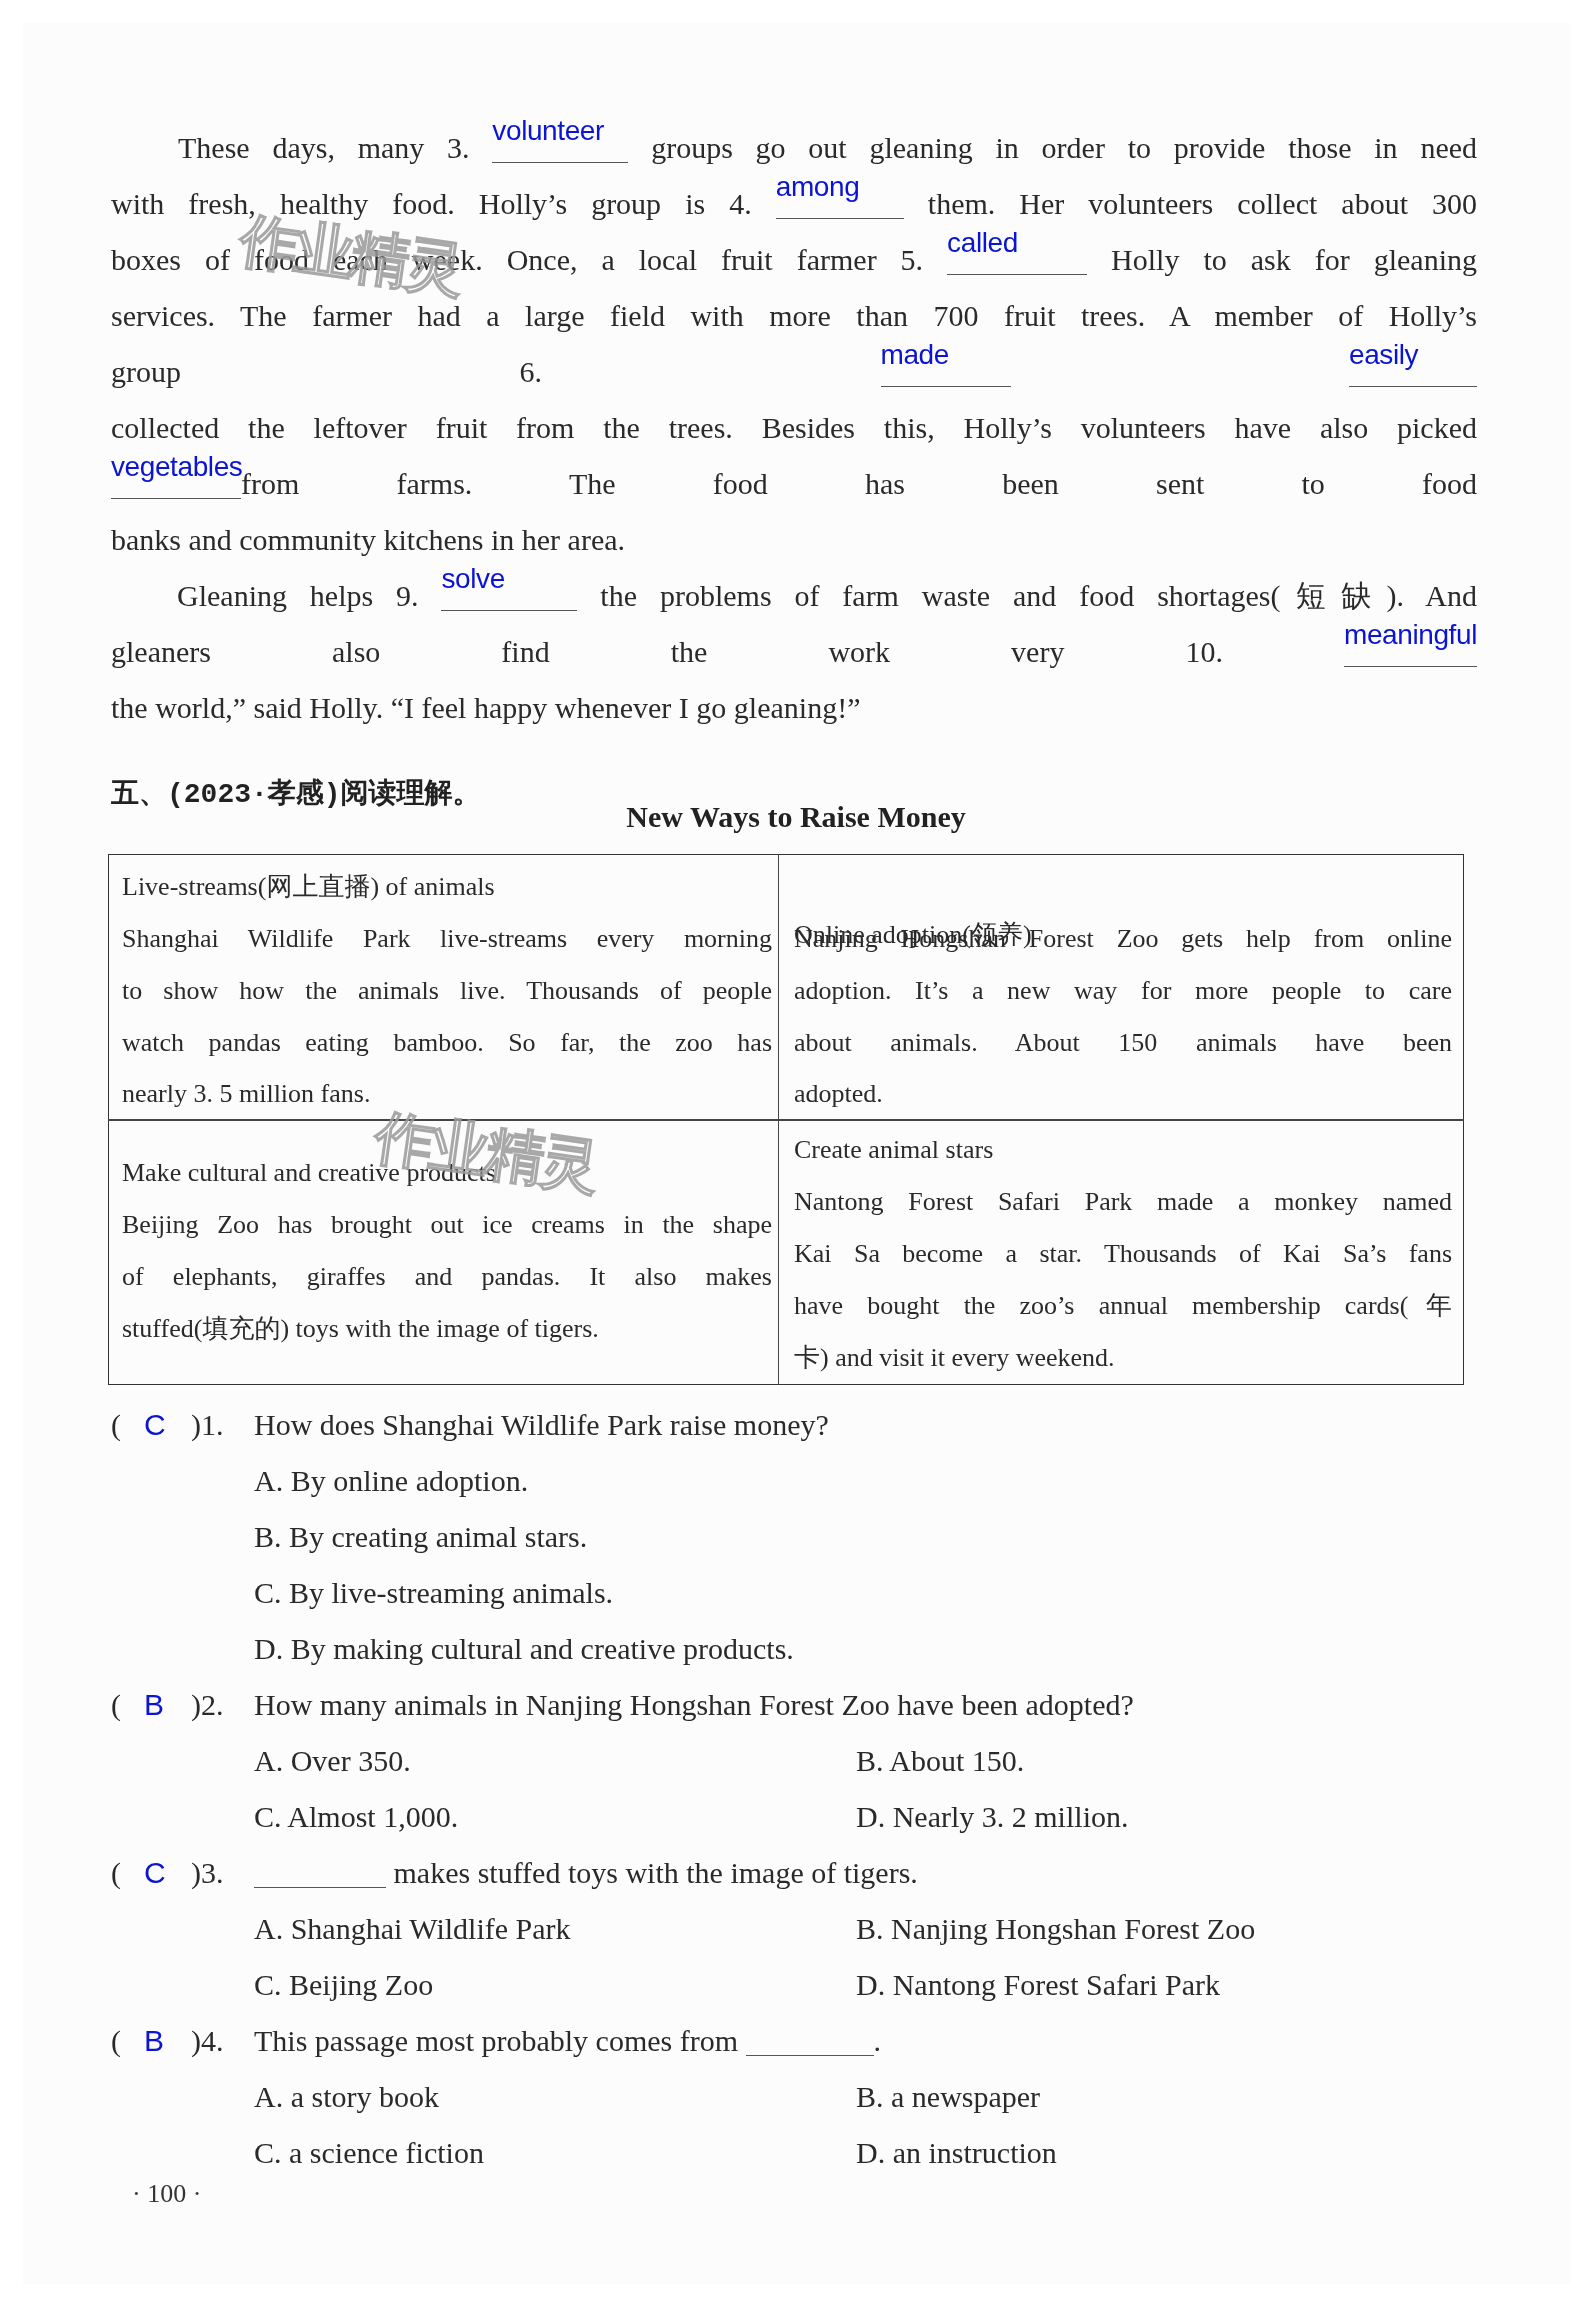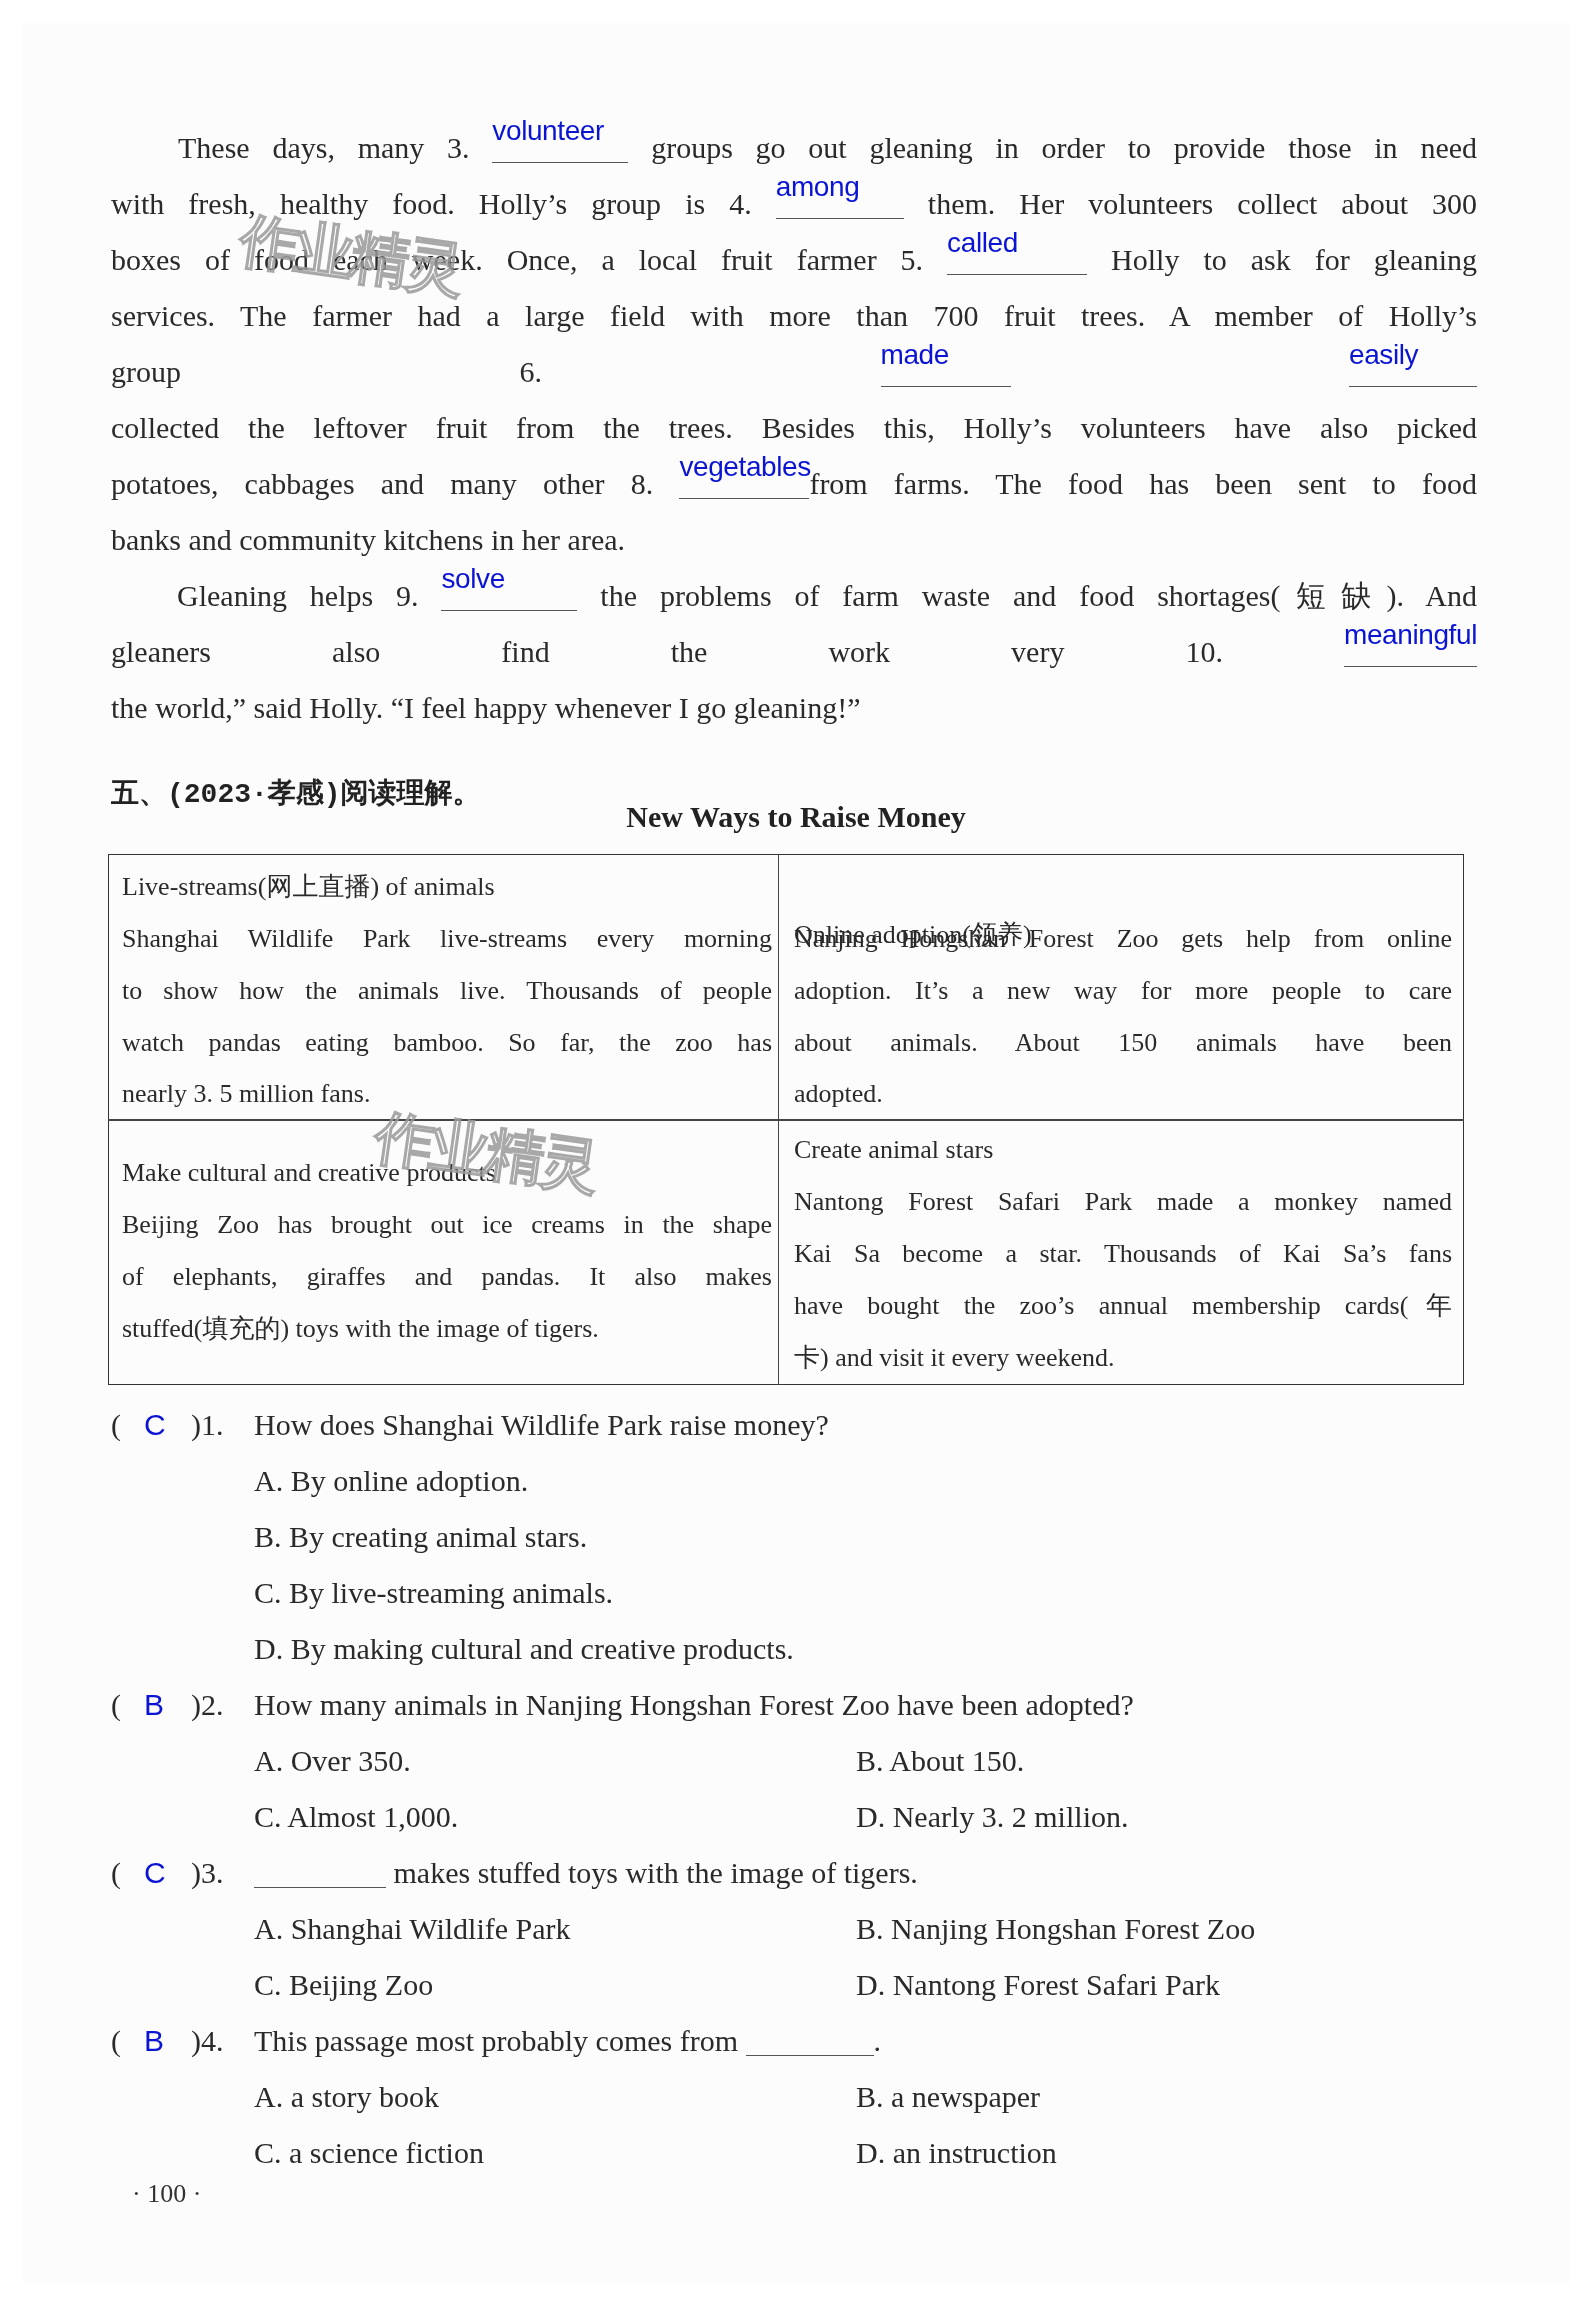--- a/index.html
+++ b/index.html
@@ -51,21 +51,20 @@
   <span>Holly to ask for gleaning</span>
 </div>
 <div class="line just" style="top:298px;">services.  The farmer had a large field with more than 700 fruit trees.  A member of Holly’s</div>
 <div class="line just" style="top:354px;">
   <span>group 6.</span>
   <span class="blank" style="width:130px;"><span class="ans">made</span></span>
   <span class="blank" style="width:128px;"><span class="ans">easily</span></span>
 </div>
 <div class="line just" style="top:410px;">collected the leftover fruit from the trees.  Besides this, Holly’s volunteers have also picked</div>
 <div class="line just" style="top:466px;">
-  <span>potatoes, cabbages and many other 8.</span>
   <span class="blank" style="width:130px;"><span class="ans">vegetables</span></span><span>from farms.  The food has been sent to food</span>
 </div>
 <div class="line" style="top:522px;">banks and community kitchens in her area.</div>
 
 <div class="line just" style="top:578px; padding-left:66px; width:1300px;">
   <span>Gleaning helps 9.</span>
   <span class="blank" style="width:136px;"><span class="ans">solve</span></span>
   <span>the problems of farm waste and food shortages(短缺).  And</span>
 </div>
 <div class="line just" style="top:634px;">

